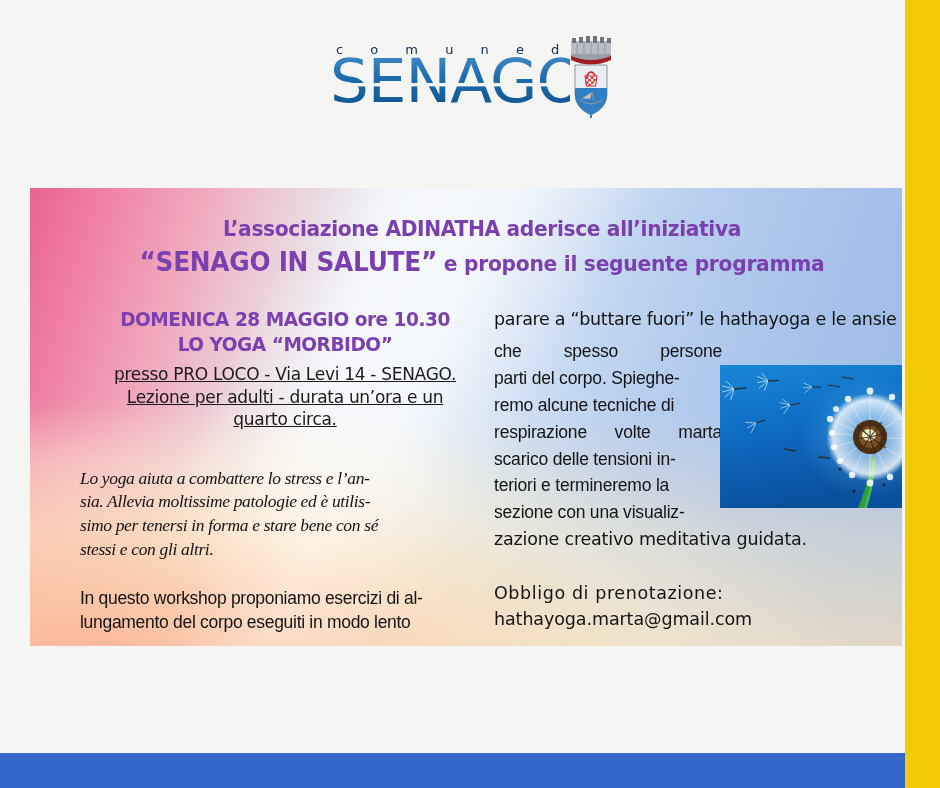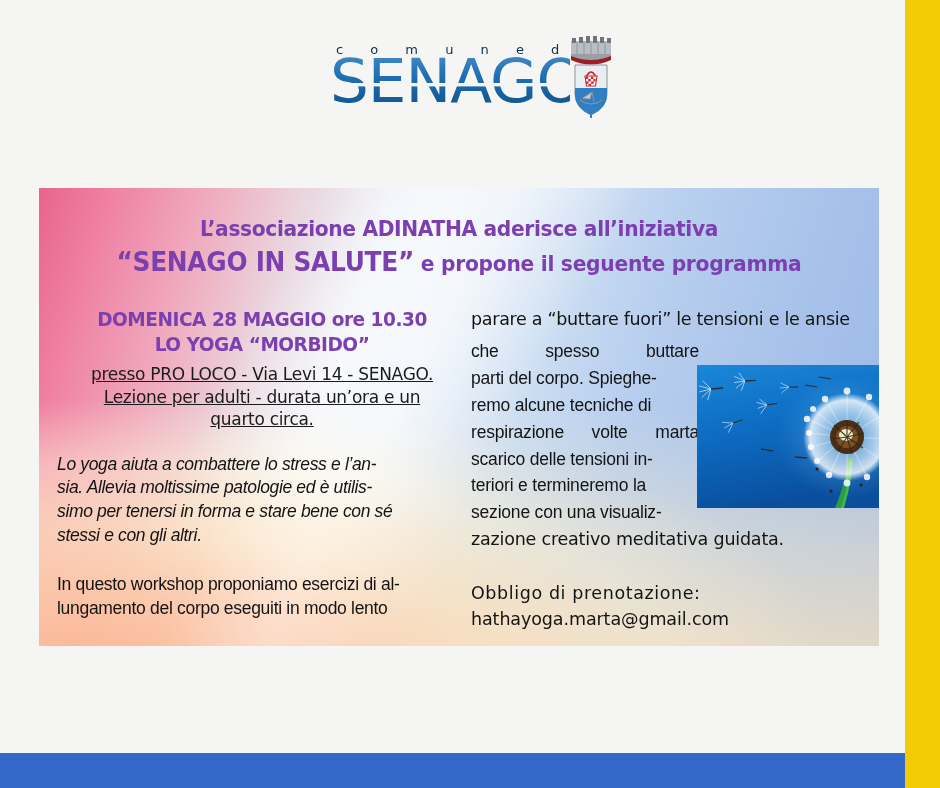--- a/index.html
+++ b/index.html
@@ -70,21 +70,21 @@
     position: absolute;
     left: 238px;
     top: 0px;
     width: 46px;
     height: 84px;
   }
 
   
   .poster {
     position: absolute;
-    left: 39px;
+    left: 30px;
     top: 188px;
     width: 840px;
     height: 458px;
     overflow: hidden;
     background:
       
       linear-gradient(118deg,
          rgba(255,255,255,0.00) 26%,
          rgba(255,255,255,0.55) 36%,
          rgba(255,255,255,0.62) 44%,
@@ -100,20 +100,21 @@
          #ef7fa3 7%,
          #f0a8bd 17%,
          #ead5dd 27%,
          #e9eef6 36%,
          #dbe6f5 45%,
          #c9dcf2 56%,
          #b6cdee 68%,
          #a9c3ea 80%,
          #9fbce8 92%,
          #9cb9e7 100%);
+    padding-left: 32px;
   }
   
   .poster::before {
     content: "";
     position: absolute;
     inset: 0;
     background:
       radial-gradient(135% 88% at 6% 104%,
         rgba(250,178,146,0.92) 0%,
         rgba(251,196,164,0.80) 18%,
@@ -216,22 +217,22 @@
     font-family: "DejaVu Sans", sans-serif;
     font-size: 17px;
     color: #1b1b1b;
     text-align: center;
     line-height: 1.33;
     letter-spacing: -0.3px;
   }
   .venue div { white-space: nowrap; text-decoration: underline; }
 
   .para-italic {
-    margin-top: 22px;
-    font-family: Liberation Sans, sans-serif;
+    margin-top: 36px;
+    font-family: Liberation Serif, serif;
     font-style: italic;
     font-size: 17.5px;
     color: #141414;
     line-height: 1.35;
     letter-spacing: -0.35px;
   }
   .para-italic div { white-space: nowrap; }
 
   .para-plain {
     margin-top: 26px;
@@ -412,28 +413,28 @@
 
         <div class="para-plain">
           <div>In questo workshop proponiamo esercizi di al-</div>
           <div>lungamento del corpo eseguiti in modo lento</div>
         </div>
       </div>
 
       <div class="col-right">
 
         <div class="rc-top">
-          <div>parare a “buttare fuori” le tensioni e le ansie</div>
+          <div>parare a “buttare fuori” le hathayoga e le ansie</div>
         </div>
 
         <div class="rc-flow">
           <div class="justified">
             <span>che</span>
             <span>spesso</span>
-            <span>buttare</span>
+            <span>persone</span>
           </div>
           <div>parti del corpo. Spieghe-</div>
           <div>remo alcune tecniche di</div>
           <div class="justified">
             <span>respirazione</span>
             <span>volte</span>
             <span>marta</span>
           </div>
           <div>scarico delle tensioni in-</div>
           <div>teriori e termineremo la</div>

